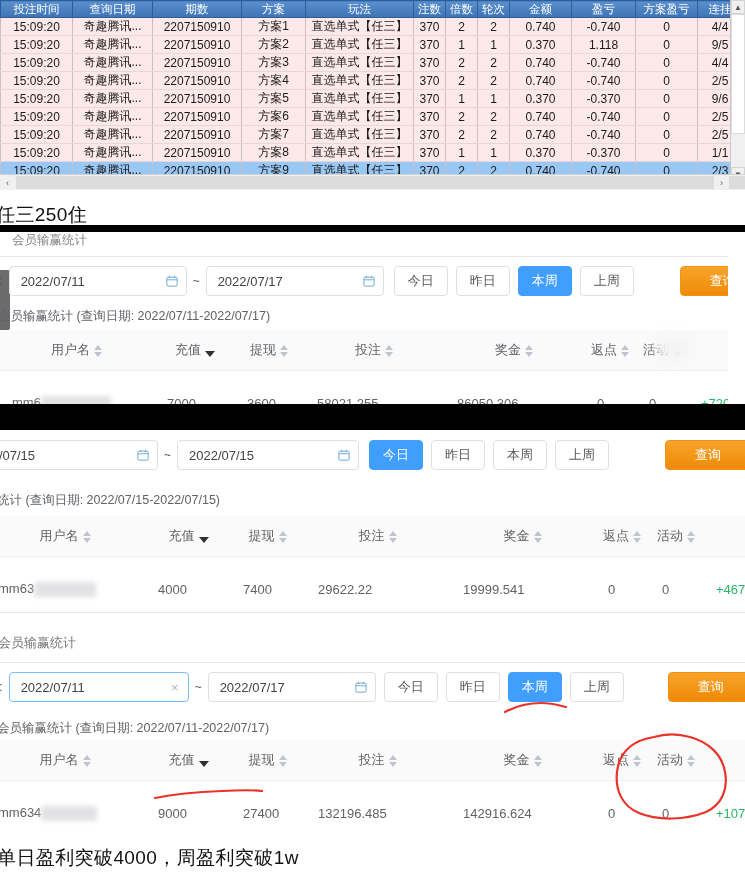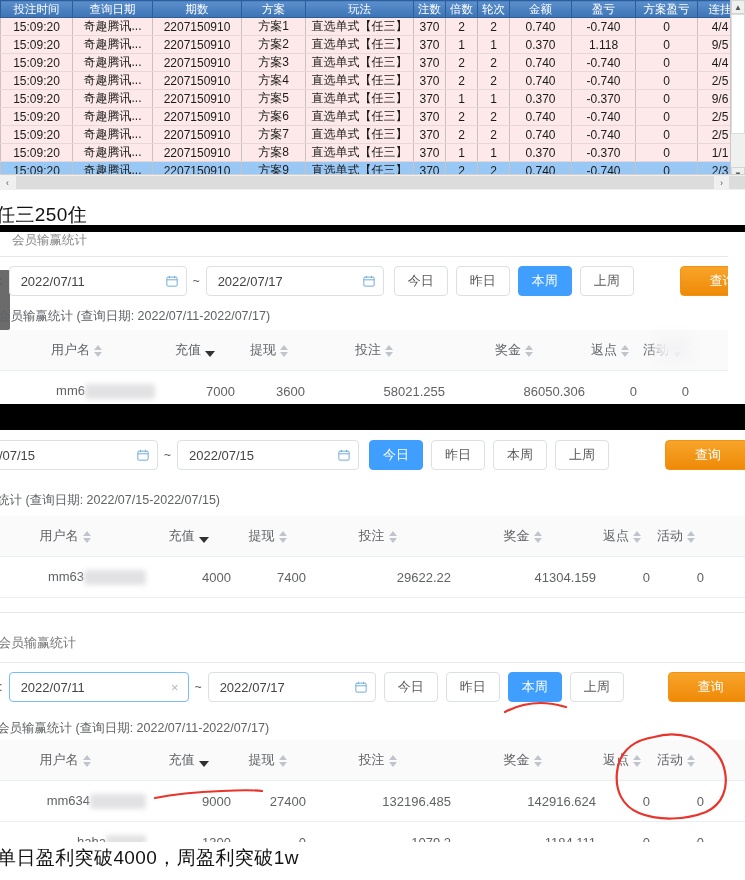--- a/index.html
+++ b/index.html
@@ -72,22 +72,22 @@
   .btn.primary{background:#409eff;border-color:#409eff;color:#fff;}
   .btn.orange{background:#f29213;border-color:#f29213;color:#fff;min-width:86px;margin-right:0;
               background:linear-gradient(#f7a42a,#ef8a08);}
   
   table.rpt{border-collapse:collapse;width:100%;table-layout:fixed;background:#fff;}
   table.rpt th{
     font-weight:normal;font-size:13px;color:#606266;background:#fafafa;
     border-bottom:1px solid #ebeef5;height:40px;padding:0;text-align:center;white-space:nowrap;
   }
   table.rpt td{
-    font-size:13px;color:#606266;border-bottom:1px solid #ebeef5;height:40px;padding:0;
-    text-align:right;white-space:nowrap;
+    font-size:13px;color:#606266;border-bottom:1px solid #ebeef5;height:40px;padding:12px;
+    text-align:left;white-space:nowrap;
   }
   table.rpt td.gain{color:#25b864;}
   .sorter{display:inline-block;width:10px;position:relative;vertical-align:middle;margin-left:4px;height:14px;}
   .sorter .up,.sorter .dn{position:absolute;left:0;width:0;height:0;border-left:4px solid transparent;border-right:4px solid transparent;}
   .sorter .up{top:1px;border-bottom:5px solid #c0c4cc;}
   .sorter .dn{bottom:1px;border-top:5px solid #c0c4cc;}
   .sorter.desc .dn{border-top-color:#303133;border-left-width:5px;border-right-width:5px;border-top-width:6px;}
   .blur{display:inline-block;background:#e2e2e4;border-radius:2px;vertical-align:middle;
         filter:blur(2.5px);}
   .blurwhite{position:absolute;background:#f4f4f6;filter:blur(6px);border-radius:4px;}
@@ -432,21 +432,21 @@
         <th><span>活动</span><span class="sorter"><i class="up"></i><i class="dn"></i></span></th>
         <th></th>
       </tr>
         </thead>
       <tbody id="rpt-b-body">
           <tr>
             <td><span>mm63</span><span class="blur" style="width:62px;height:15px;"></span></td>
             <td>4000</td>
             <td>7400</td>
             <td>29622.22</td>
-            <td>41304.159</td>
+            <td>19999.541</td>
             <td>0</td>
             <td>0</td>
             <td class="gain">+4674.469</td>
           </tr>
         </tbody>
     </table>
   </div>
 </div>
 
 <div class="panel" style="left:0;top:612px;width:745px;height:230px;overflow:hidden;">

